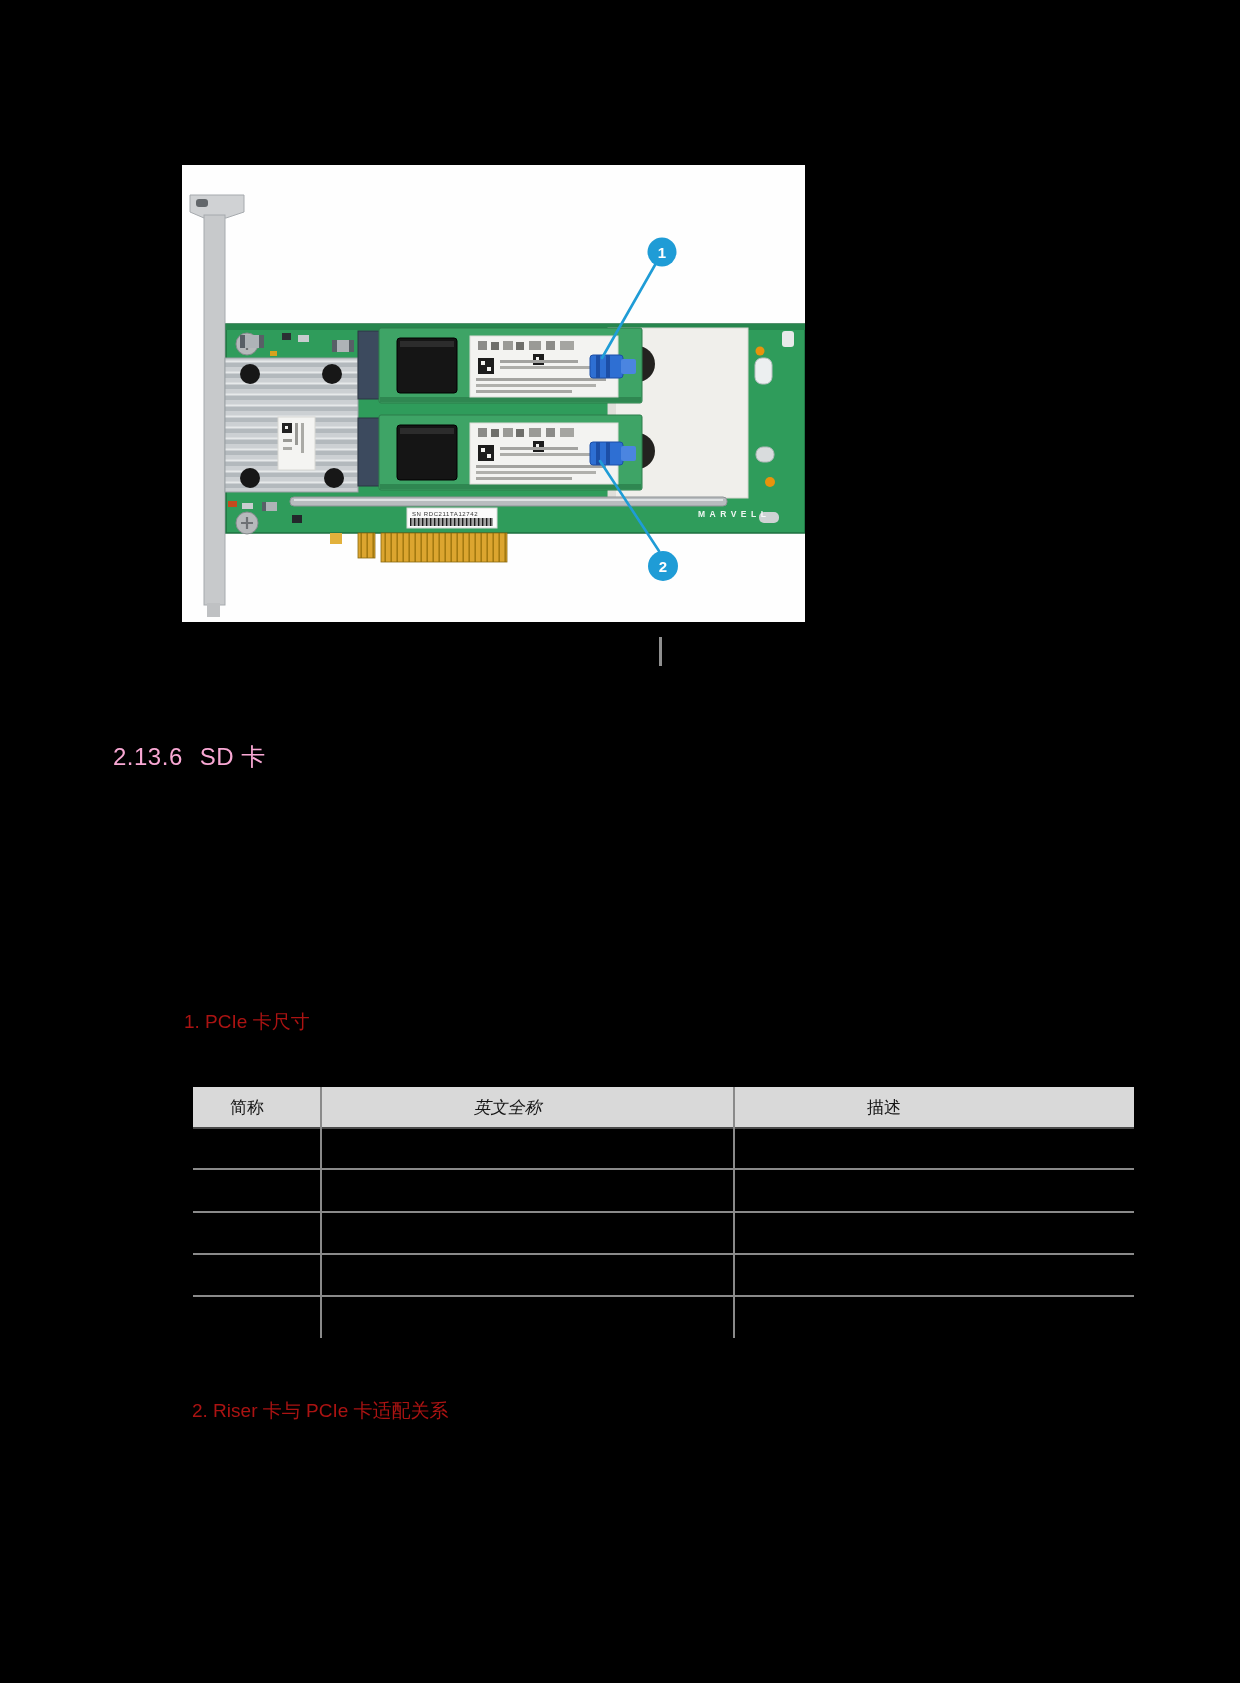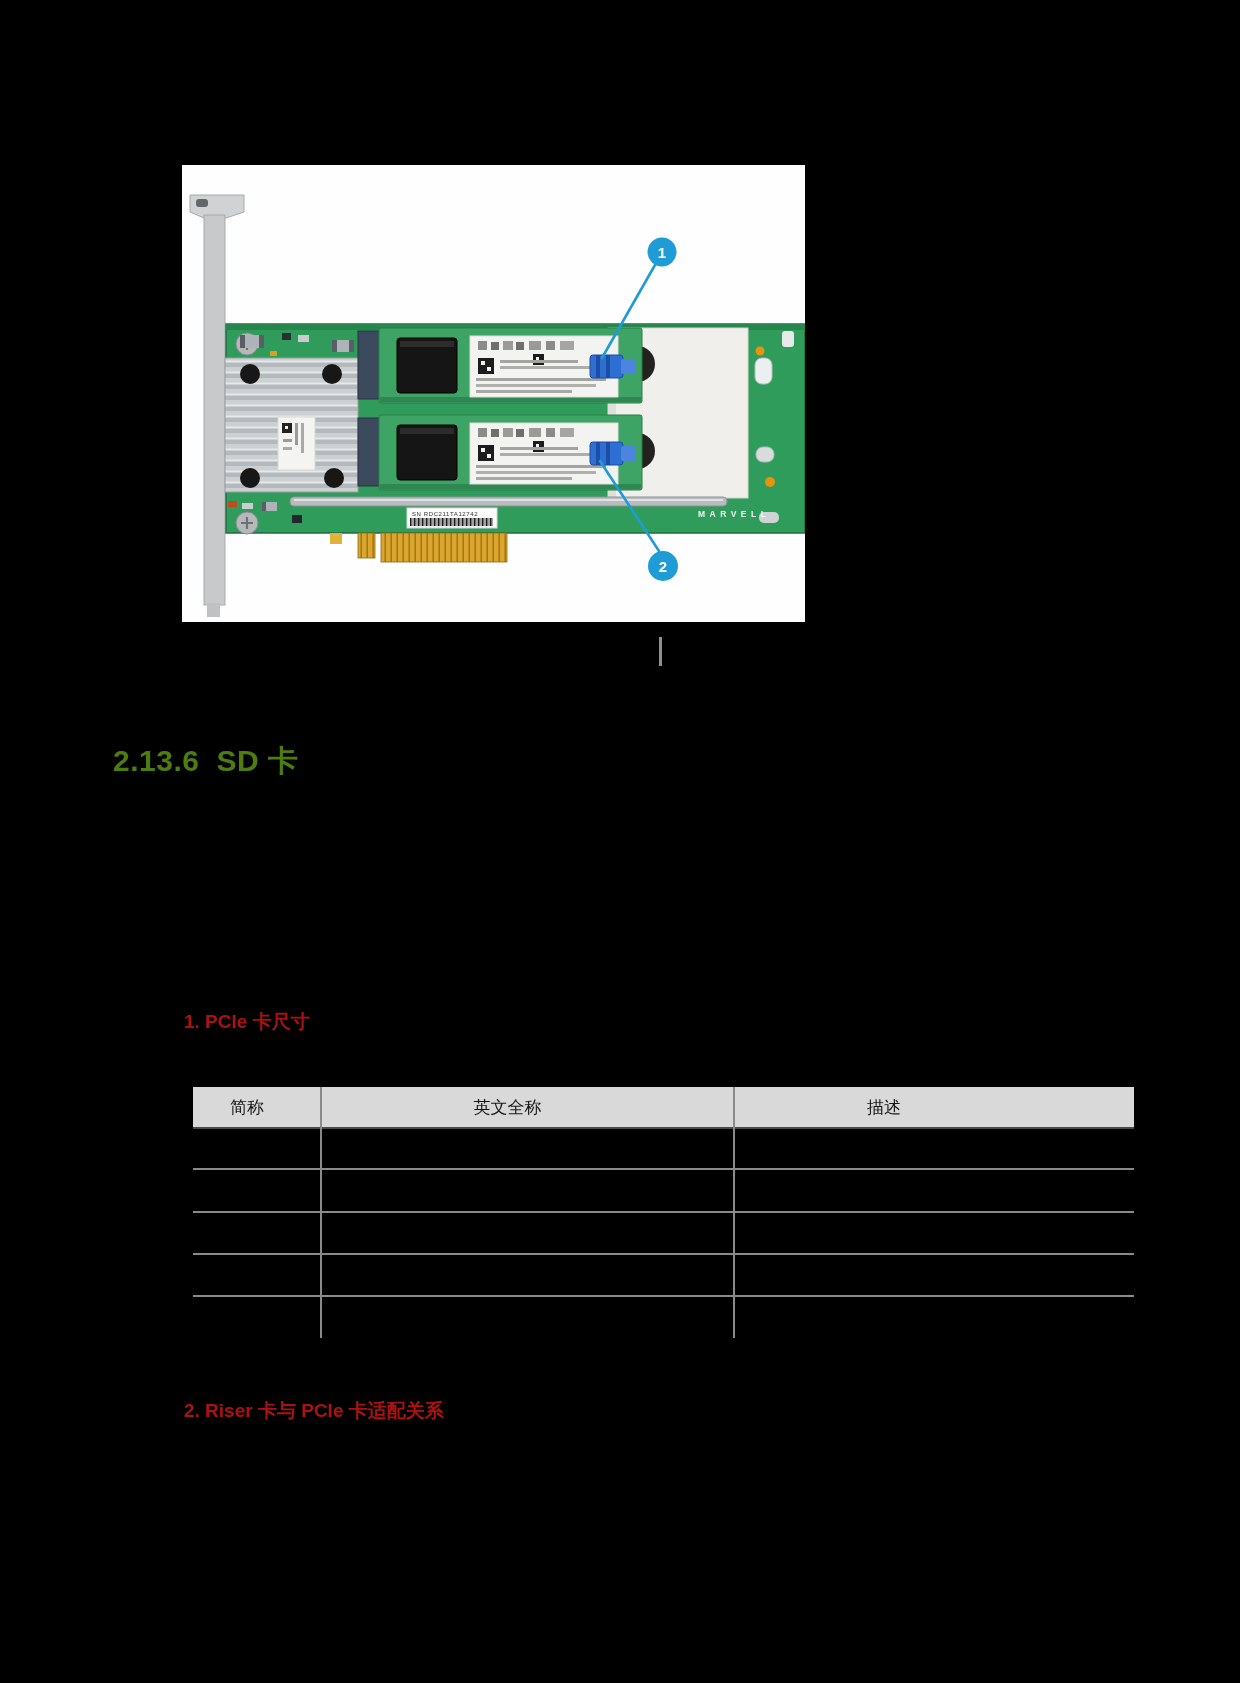--- a/index.html
+++ b/index.html
@@ -11,45 +11,45 @@
   }
   .photo {
     position: absolute; left: 182px; top: 165px;
     width: 623px; height: 457px; background: #ffffff;
   }
   .caption-bar {
     position: absolute; left: 659px; top: 637px;
     width: 3px; height: 29px; background: #8f8f8f;
   }
   .h2 {
-    position: absolute; left: 113px; color: #4d7c0f;
-    font-size: 30px; font-weight: bold; letter-spacing: 0.5px;
+    position: absolute; left: 113px; color: #f9a8d4;
+    font-size: 24px; font-weight: normal; letter-spacing: 0.5px;
     white-space: nowrap;
   }
   .h2 .num { margin-right: 17px; }
   .h2-1 { top: 741px; }
   .h2-2 { top: 903px; }
   .h3 {
     position: absolute; left: 184px; color: #AB1312;
-    font-size: 19px; font-weight: bold; white-space: nowrap;
+    font-size: 19px; font-weight: normal; white-space: nowrap;
   }
   .h3-1 { top: 1009px; }
-  .h3-2 { top: 1398px; }
+  .h3-2 { top: 1398px; margin-left: 8px; }
   .ptable {
     position: absolute; left: 193px; top: 1087px;
     width: 941px; height: 251px;
   }
   .thead { display: flex; height: 42px; background: #D9D9D9; border-bottom: 2px solid #4a4a4a; }
   .thead .tcell {
     display: flex; align-items: center; justify-content: center;
     color: #161616; font-size: 17px;
   }
   .trow { display: flex; border-bottom: 2px solid #8A8A8A; }
   .trow.last { border-bottom: none; }
-  .tcell.c0 { width: 108px; } .tcell.c1 { width: 413px; } .tcell.c2 { width: 340px; }
+  .tcell.c0 { width: 108px; } .tcell.c1 { width: 413px; font-style: italic; } .tcell.c2 { width: 340px; }
   .trow .tcell { color: #000; font-size: 15px; }
   .vline { position: absolute; top: 0; width: 2px; height: 251px; background: #8A8A8A; }
   .vline.v1 { left: 127px; } .vline.v2 { left: 540px; }
   svg text { font-family: "Liberation Sans", "DejaVu Sans", sans-serif; }
 </style>
 </head>
 <body>
 
 <div class="page">
 

